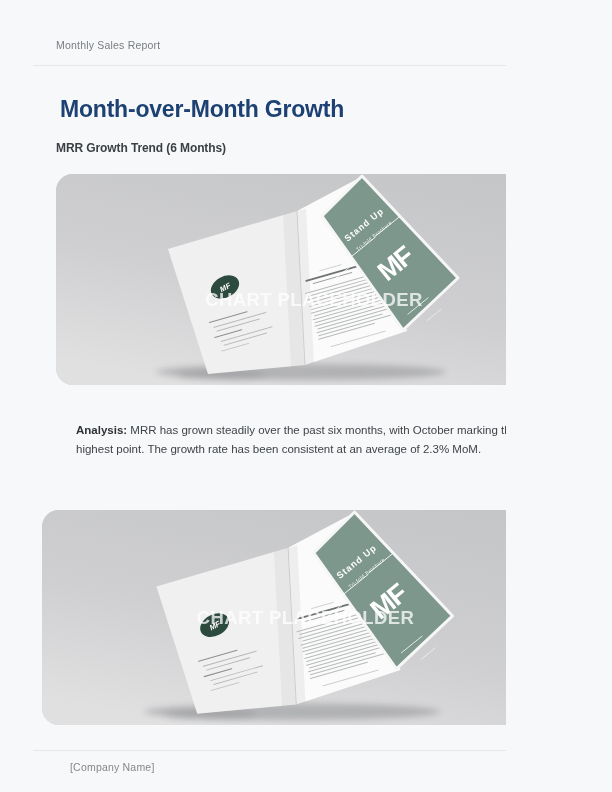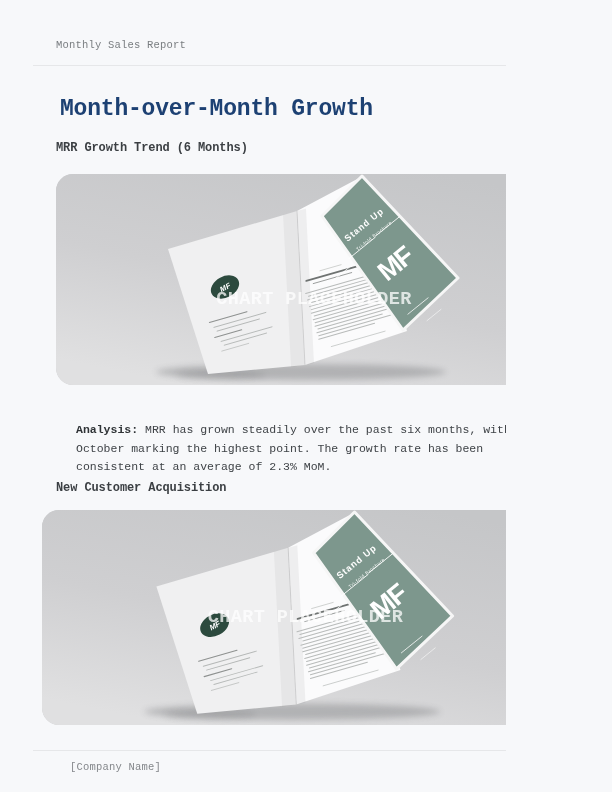--- a/index.html
+++ b/index.html
@@ -1,18 +1,18 @@
 <!DOCTYPE html>
 <html><head>
 <meta charset="utf-8">
 <style>
   html,body{margin:0;padding:0;background:#f7f8fa;}
   .page{
     position:relative;width:506px;height:792px;background:#f7f8fa;overflow:hidden;
-    font-family:Liberation Mono, monospace;
+    font-family:Liberation Sans, sans-serif;
   }
   .running-header{
     position:absolute;left:56px;top:39px;font-size:10.5px;color:#797d80;letter-spacing:.2px;
   }
   .rule{
     position:absolute;left:33px;width:545px;height:0;border:0;margin:0;
     border-top:1px solid #e6e7e9;
   }
   #rule-top{top:65px}
   #rule-bottom{top:750px}
@@ -137,21 +137,20 @@
 
   <div class="chart-ph" id="ph-1">
     <svg viewBox="0 0 516 211" preserveAspectRatio="none">
       <use href="#brochure-scene"></use>
     </svg>
     <div class="ph-label">CHART PLACEHOLDER</div>
   </div>
 
   <p class="analysis"><b>Analysis:</b> <span>MRR has grown steadily over the past six months, with October marking the highest point. The growth rate has been consistent at an average of 2.3% MoM.</span></p>
 
-  <h2 class="section-heading" id="h2-nca">New Customer Acquisition</h2>
 
   <div class="chart-ph" id="ph-2">
     <svg viewBox="0 0 516 211" preserveAspectRatio="none">
       <use href="#brochure-scene"></use>
     </svg>
     <div class="ph-label">CHART PLACEHOLDER</div>
   </div>
 
   <hr class="rule" id="rule-bottom">
   <div class="page-footer">[Company Name]</div>

